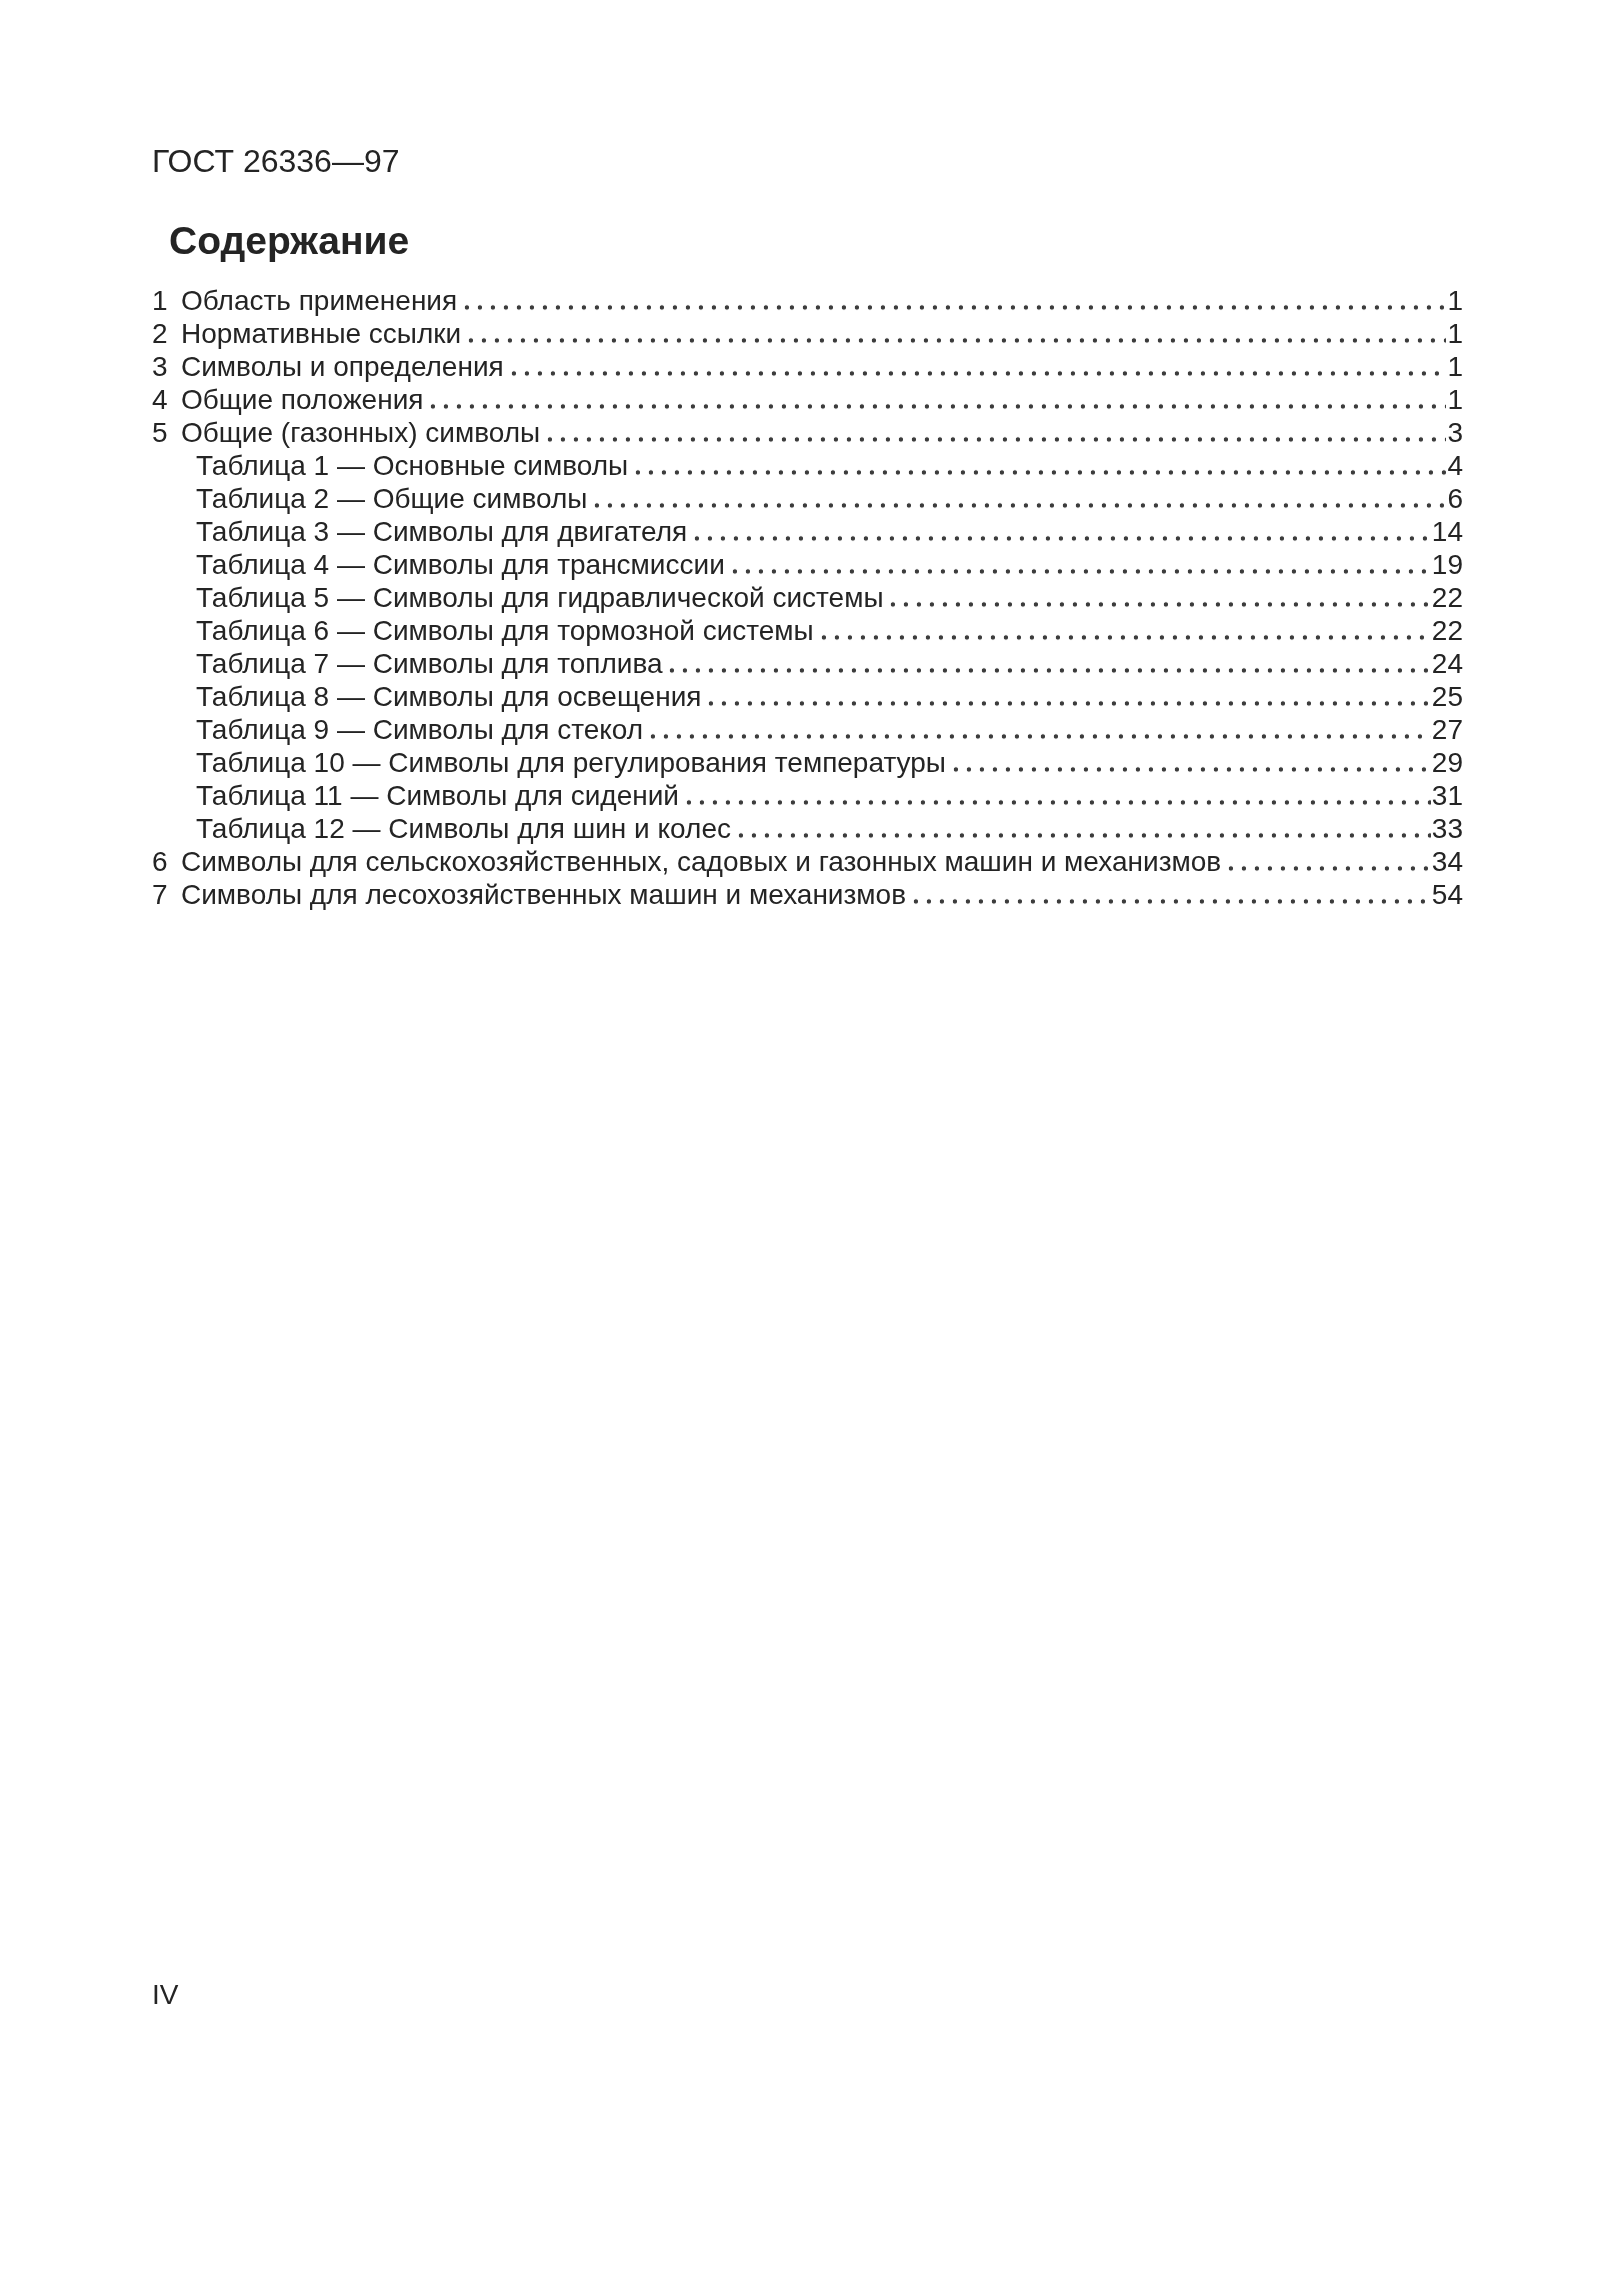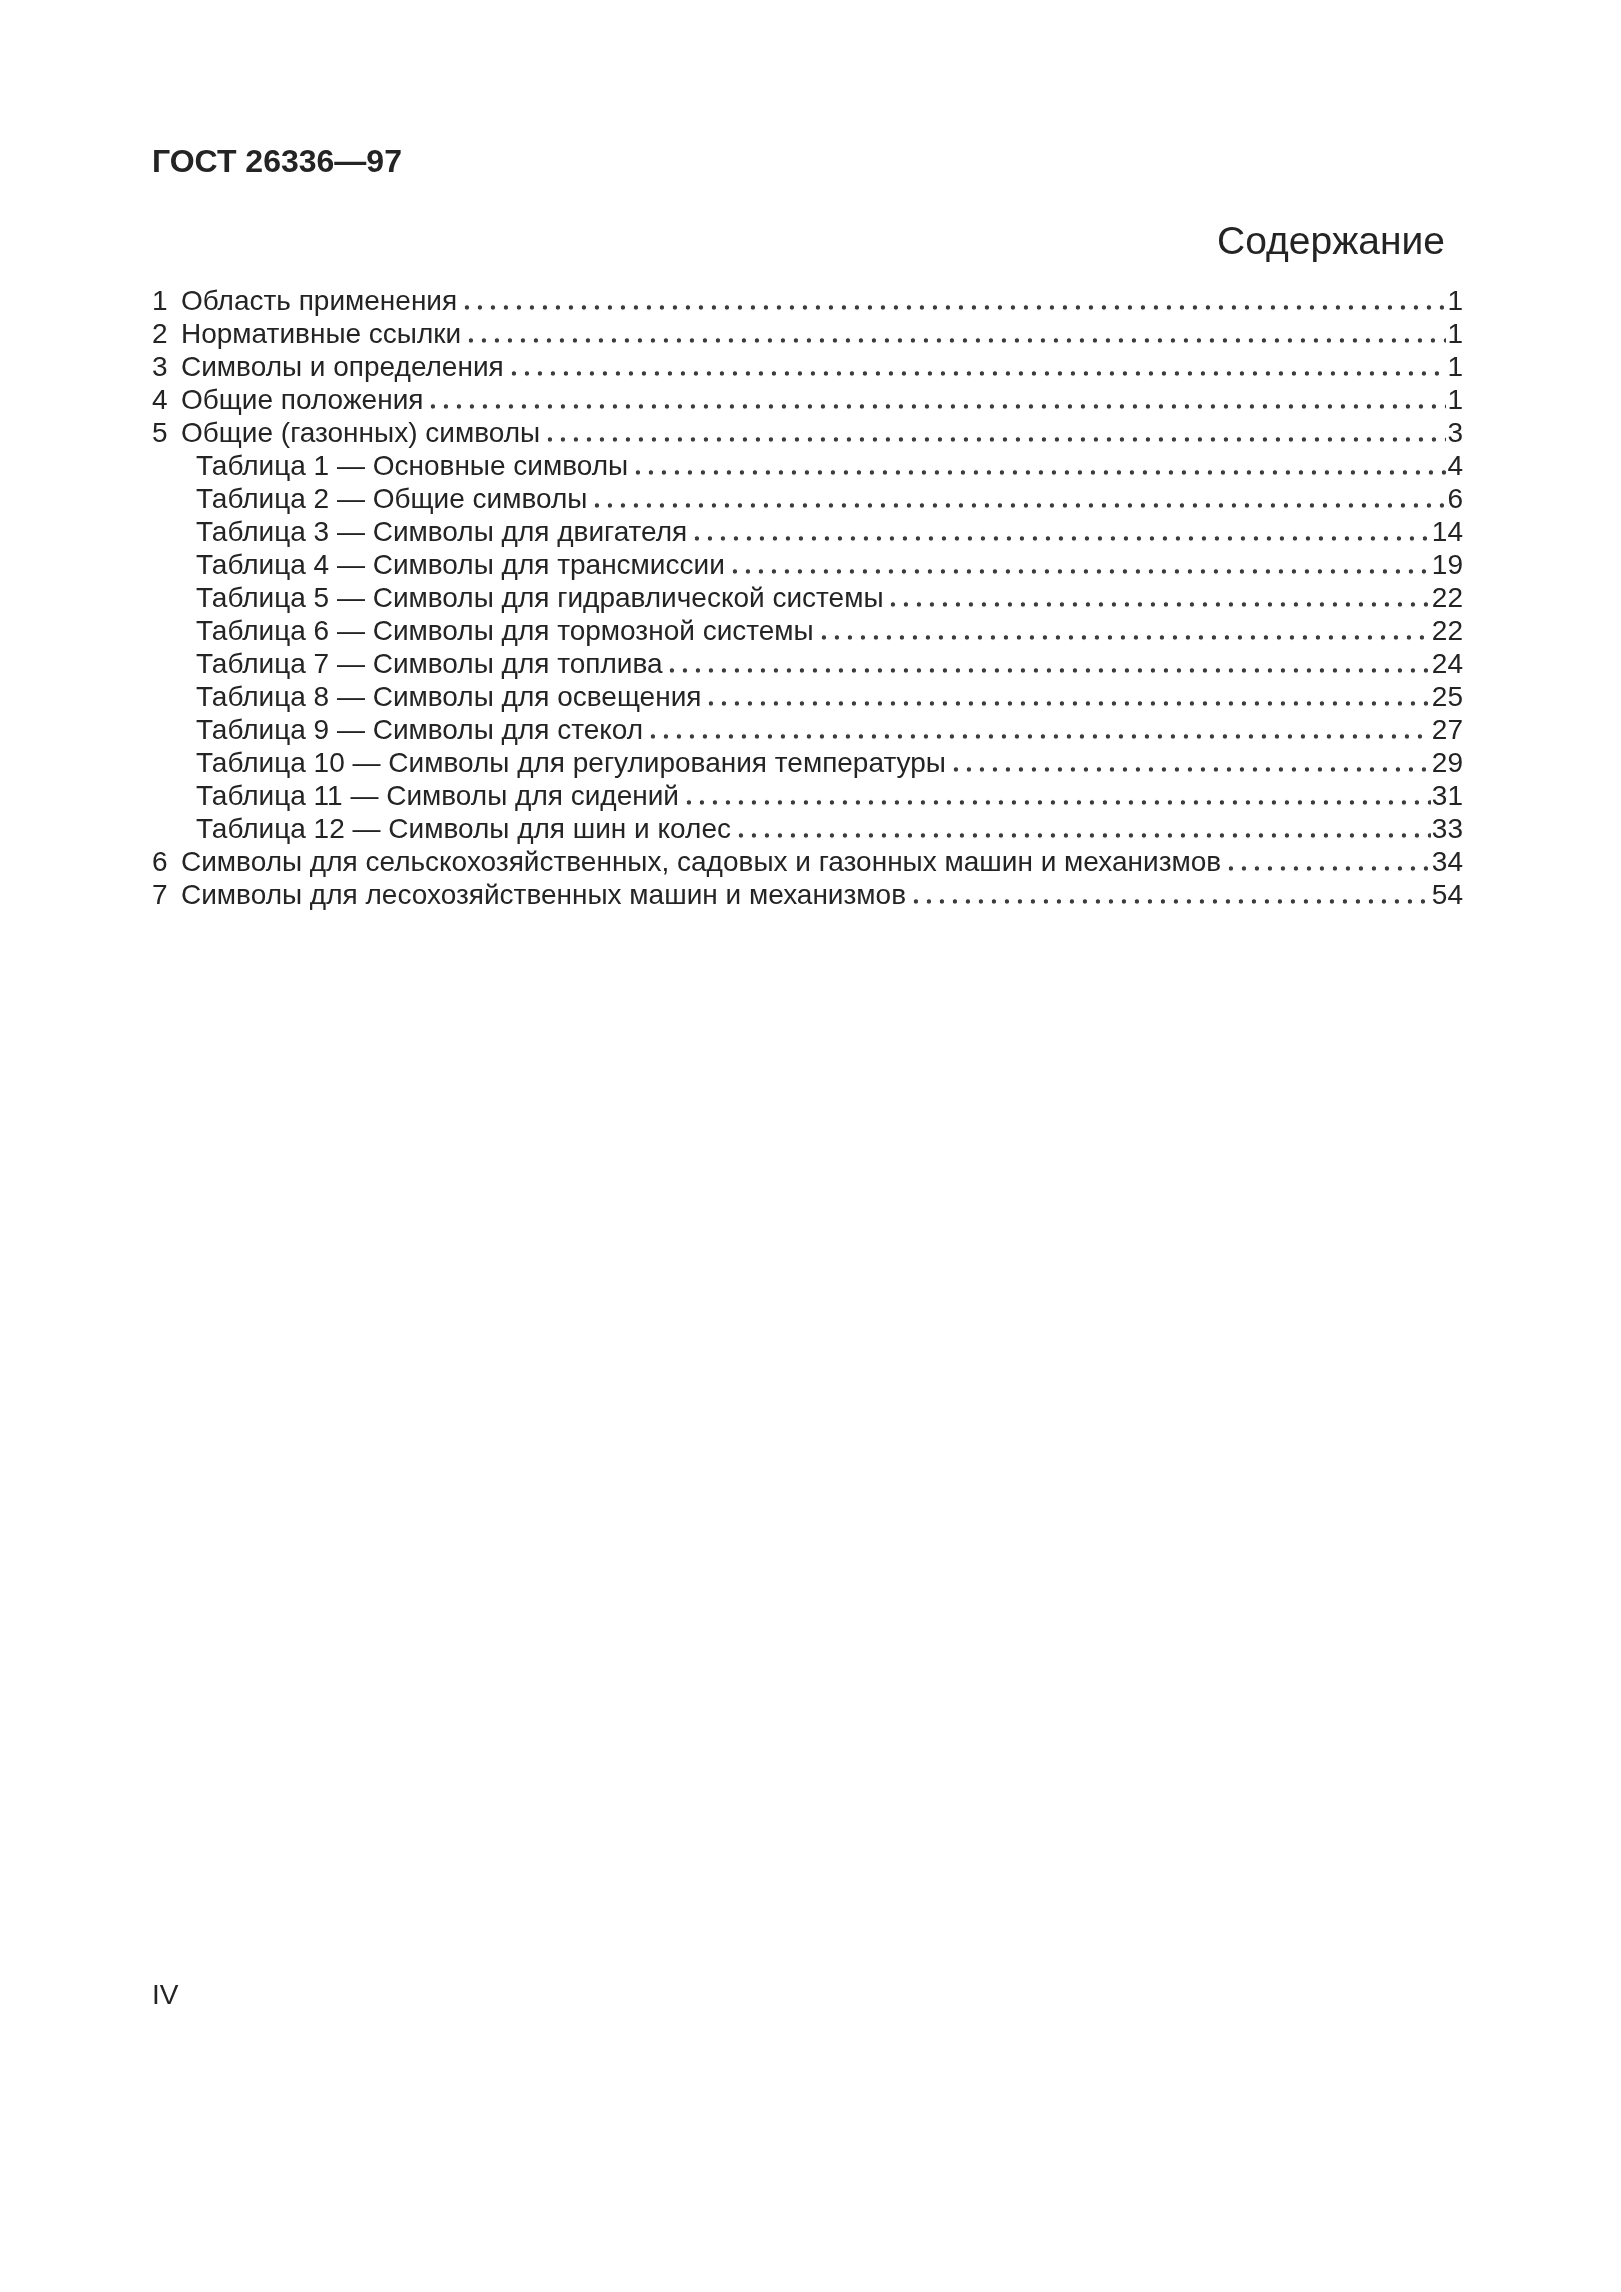--- a/index.html
+++ b/index.html
@@ -18,32 +18,32 @@
   .page {
     position: absolute;
     inset: 0;
     background: #ffffff;
   }
   .doc-code {
     position: absolute;
     left: 152px;
     top: 144px;
     font-size: 32px;
-    font-weight: bold;
+    font-weight: normal;
     line-height: 1.1;
     white-space: nowrap;
   }
   .doc-title {
     position: absolute;
-    left: 134px;
+    left: 169px;
     top: 220px;
     width: 1311px;
-    text-align: right;
+    text-align: left;
     font-size: 39px;
-    font-weight: normal;
+    font-weight: bold;
     line-height: 1.1;
   }
   .toc {
     position: absolute;
     left: 152px;
     top: 284px;
     width: 1311px;
   }
   .toc-row {
     display: flex;

